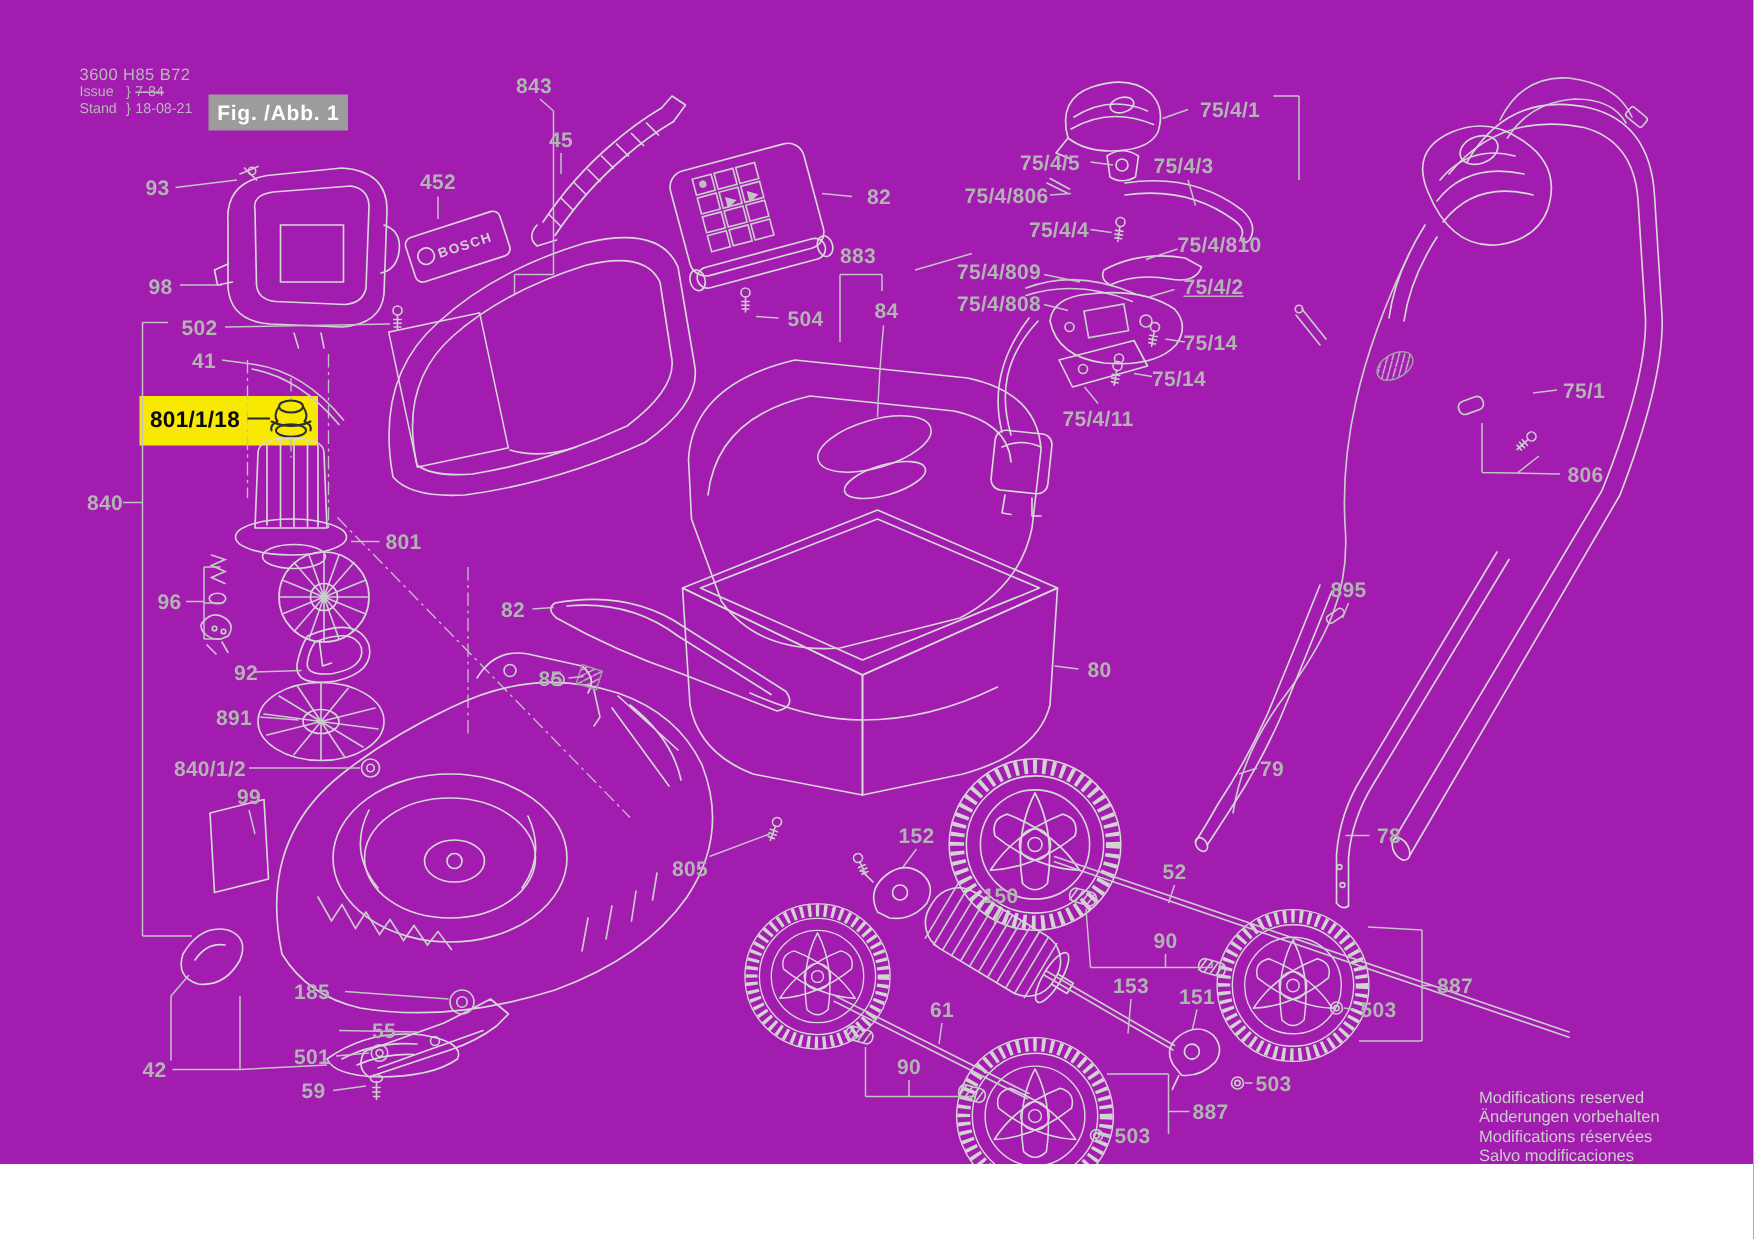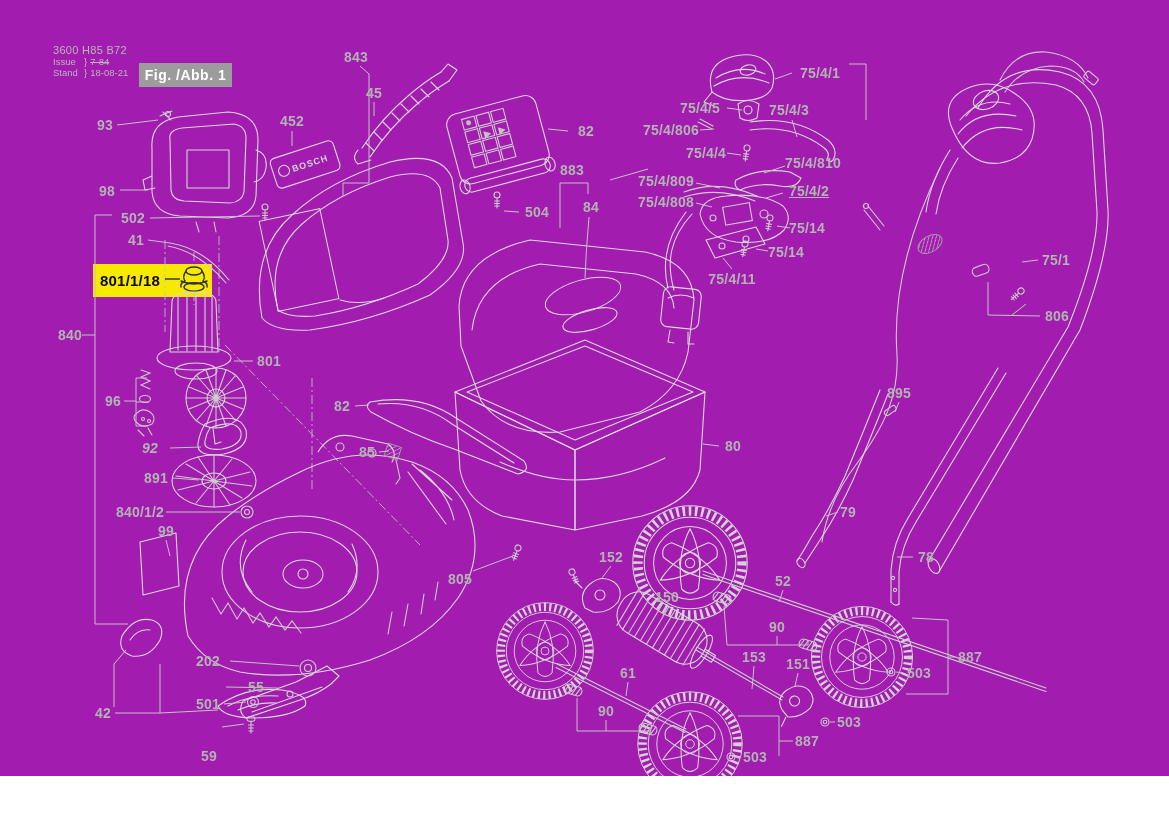--- a/index.html
+++ b/index.html
@@ -409,29 +409,29 @@
 
   <div id="labels-layer">
       <div class="part-label" style="left: 105px; top: 125px;">93</div>
       <div class="part-label" style="left: 107px; top: 191px; text-align: center;">98</div>
       <div class="part-label" style="left: 133px; top: 218px;">502</div>
       <div class="part-label" style="left: 136px; top: 240px;">41</div>
       <div class="part-label dark" style="left: 130px; top: 280px;">801/1/18</div>
       <div class="part-label" style="left: 70px; top: 335px;">840</div>
       <div class="part-label" style="left: 269px; top: 361px;">801</div>
       <div class="part-label" style="left: 113px; top: 401px;">96</div>
-      <div class="part-label" style="left: 150px; top: 448px; font-style: italic;">92</div>
+      <div class="part-label" style="left: 164px; top: 448px;">92</div>
       <div class="part-label" style="left: 156px; top: 478px;">891</div>
       <div class="part-label" style="left: 140px; top: 512px;">840/1/2</div>
       <div class="part-label" style="left: 166px; top: 531px;">99</div>
       <div class="part-label" style="left: 103px; top: 713px;">42</div>
-      <div class="part-label" style="left: 208px; top: 661px;">202</div>
+      <div class="part-label" style="left: 208px; top: 661px;">185</div>
       <div class="part-label" style="left: 212px; top: 687px; margin-left: 44px;">55</div>
       <div class="part-label" style="left: 208px; top: 704px;">501</div>
-      <div class="part-label" style="left: 209px; top: 727px; margin-top: 29px;">59</div>
+      <div class="part-label" style="left: 209px; top: 727px;">59</div>
       <div class="part-label" style="left: 356px; top: 57px;">843</div>
       <div class="part-label" style="left: 374px; top: 93px;">45</div>
       <div class="part-label" style="left: 292px; top: 121px;">452</div>
       <div class="part-label" style="left: 586px; top: 131px;">82</div>
       <div class="part-label" style="left: 537px; top: 212px;">504</div>
       <div class="part-label" style="left: 572px; top: 170px;">883</div>
       <div class="part-label" style="left: 591px; top: 207px;">84</div>
       <div class="part-label" style="left: 342px; top: 406px;">82</div>
       <div class="part-label" style="left: 367px; top: 452px;">85</div>
       <div class="part-label" style="left: 460px; top: 579px;">805</div>
@@ -461,13 +461,19 @@
       <div class="part-label" style="left: 777px; top: 627px;">90</div>
       <div class="part-label" style="left: 754px; top: 657px;">153</div>
       <div class="part-label" style="left: 798px; top: 664px;">151</div>
       <div class="part-label" style="left: 628px; top: 673px;">61</div>
       <div class="part-label" style="left: 606px; top: 711px;">90</div>
       <div class="part-label" style="left: 849px; top: 722px;">503</div>
       <div class="part-label" style="left: 807px; top: 741px;">887</div>
       <div class="part-label" style="left: 755px; top: 757px;">503</div>
     </div>
 
+  <div id="footer" style="color: rgb(204, 204, 204);">
+    <div class="footer-line">Modifications reserved</div>
+    <div class="footer-line">Änderungen vorbehalten</div>
+    <div class="footer-line">Modifications réservées</div>
+    <div class="footer-line">Salvo modificaciones</div>
+  </div>
 </div>
 
 </body></html>

